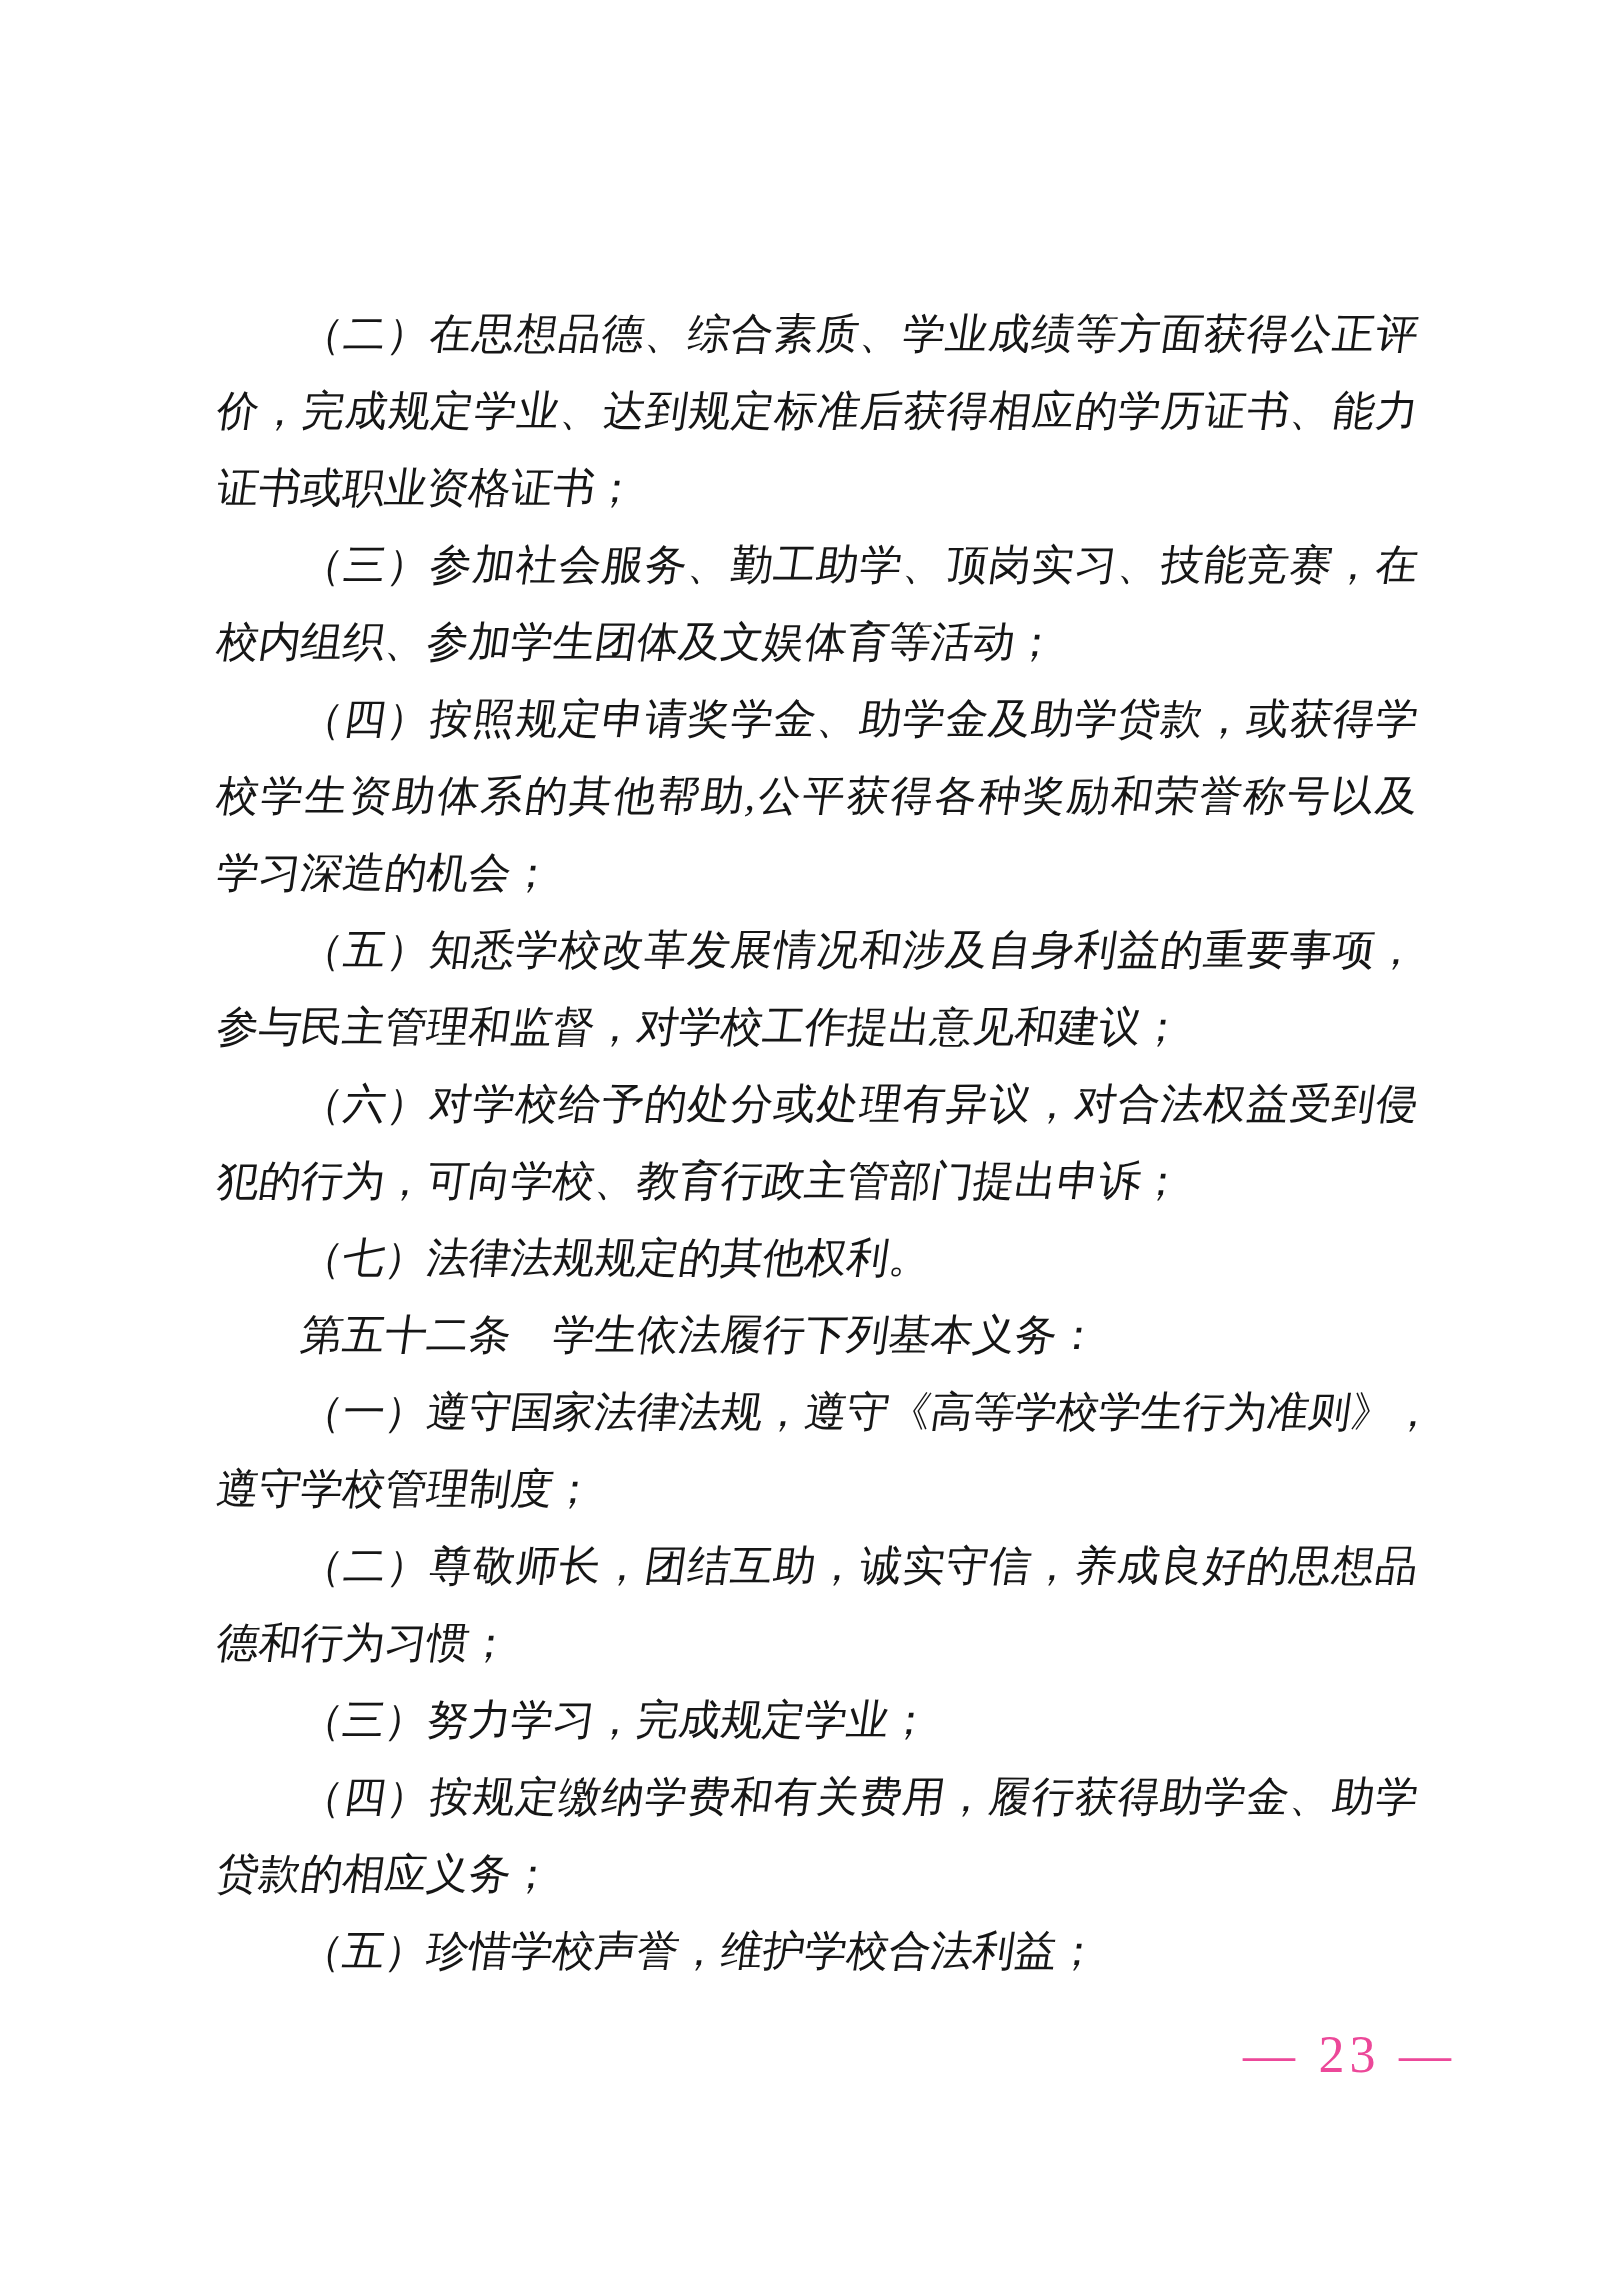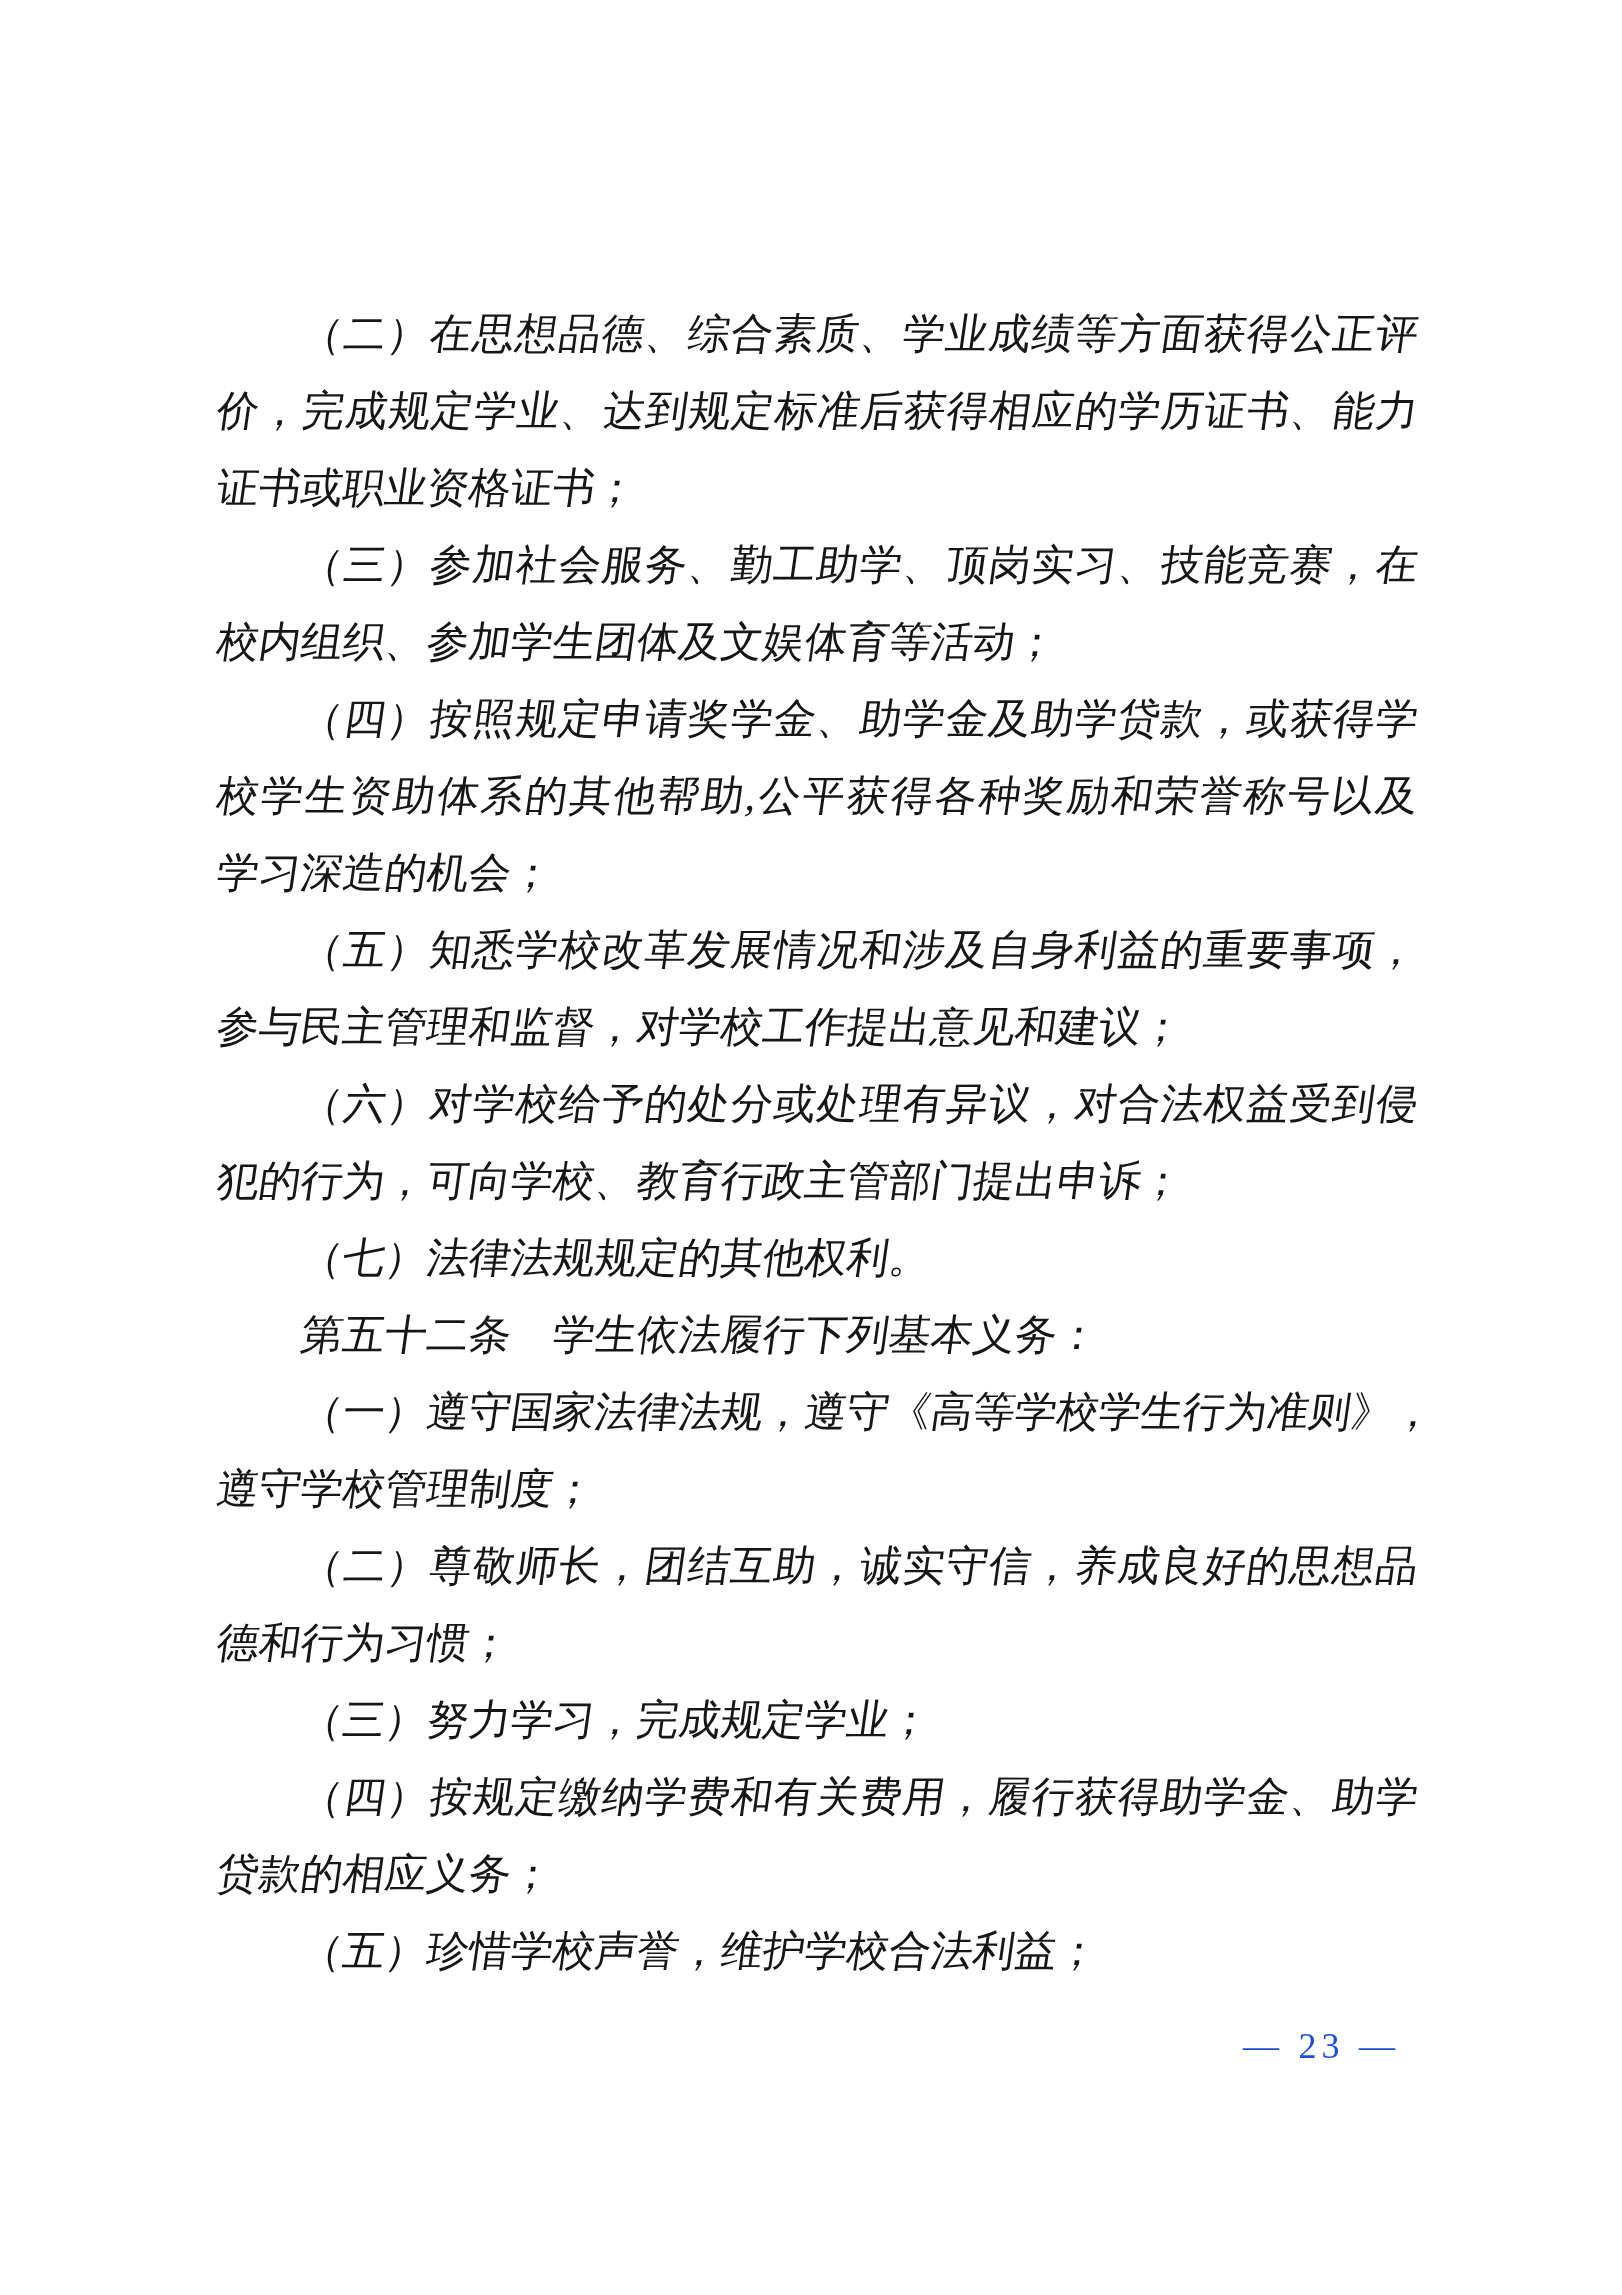--- a/index.html
+++ b/index.html
@@ -29,23 +29,23 @@
   .line.fill {
     text-align: justify;
     text-align-last: justify;
     text-justify: inter-character;
   }
   .line.hang { white-space: nowrap; } 
   .page-number {
     position: absolute;
     left: 1243px;
     top: 2025px;
-    font-size: 36px;
+    font-size: 52px;
     letter-spacing: 5.2px;
-    color: #1d4ed8;
+    color: #ec4899;
     white-space: nowrap;
   }
 </style>
 </head>
 <body>
 
 <div class="page">
   <div class="doc" id="doc-body">
       <div class="line indent fill">（二）在思想品德、综合素质、学业成绩等方面获得公正评</div>
       <div class="line fill">价，完成规定学业、达到规定标准后获得相应的学历证书、能力</div>

